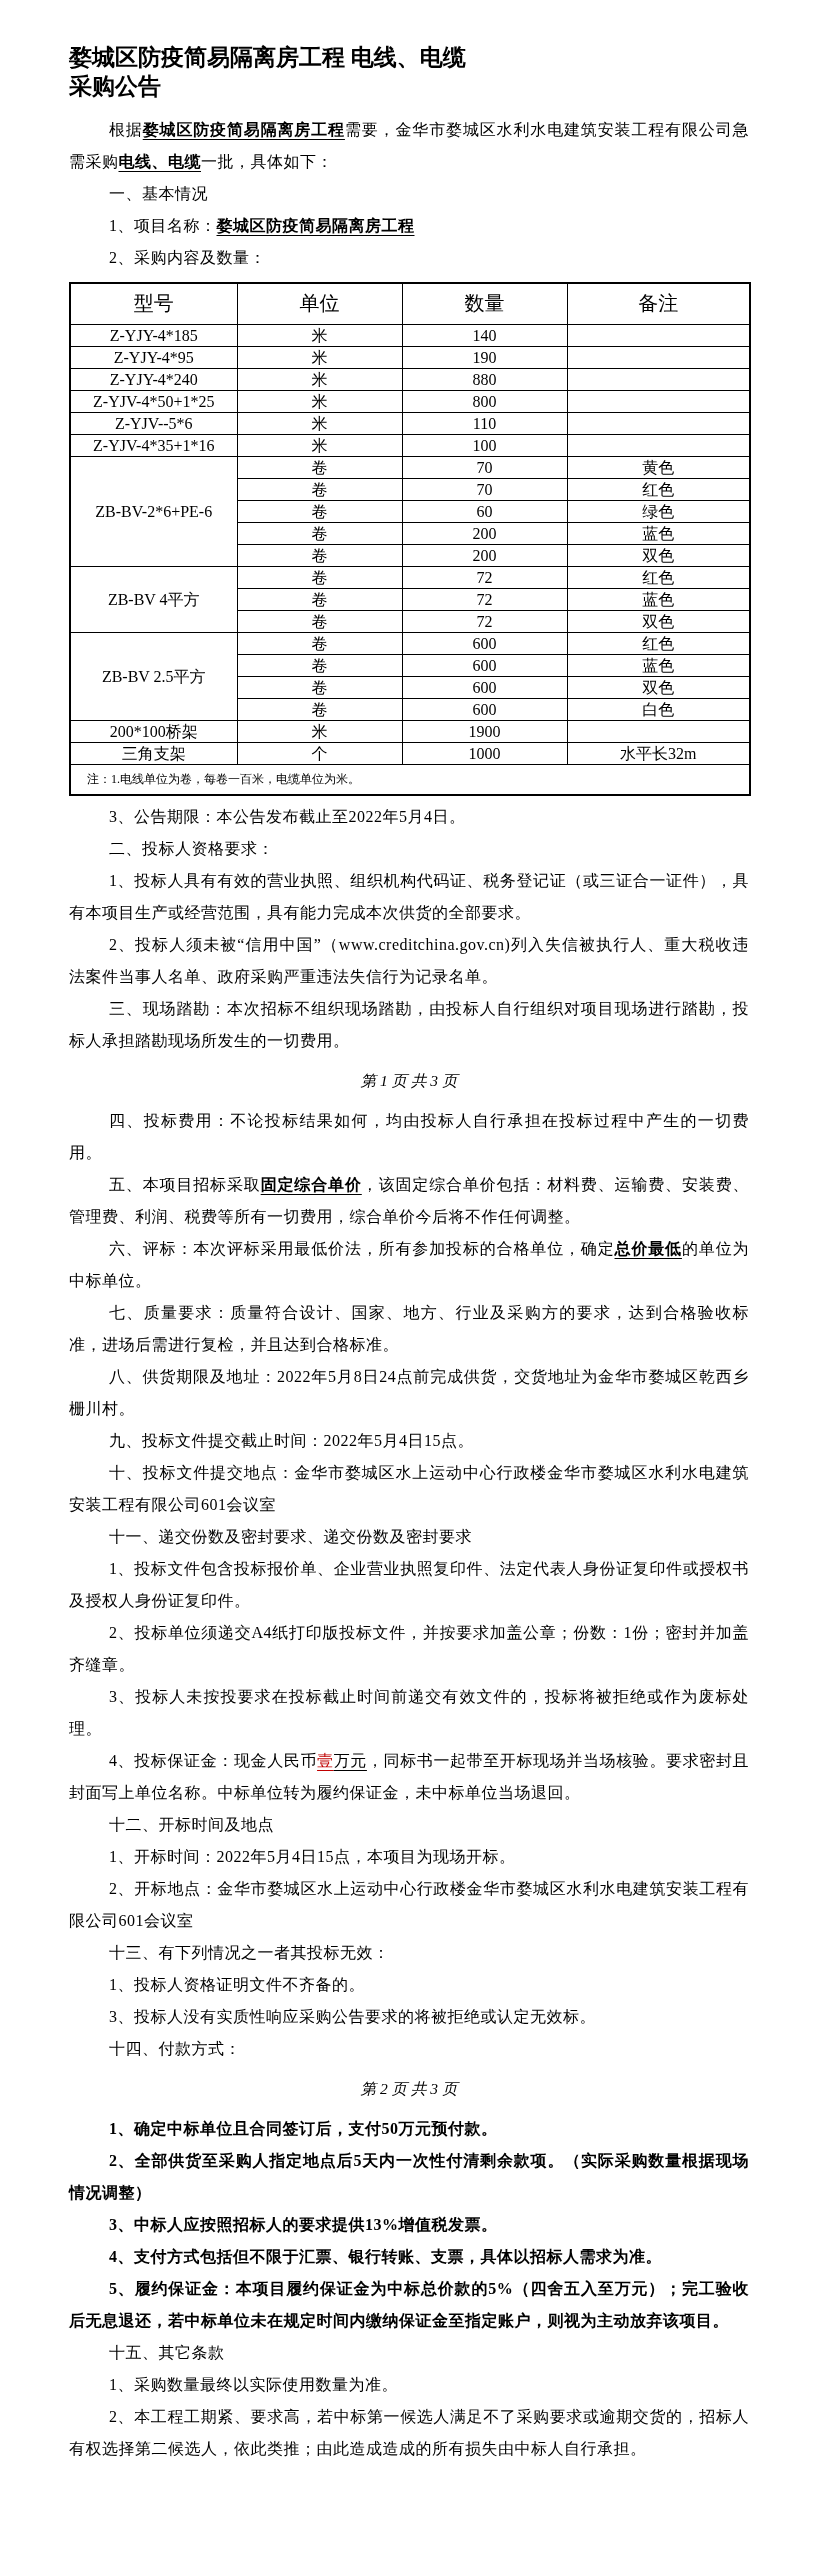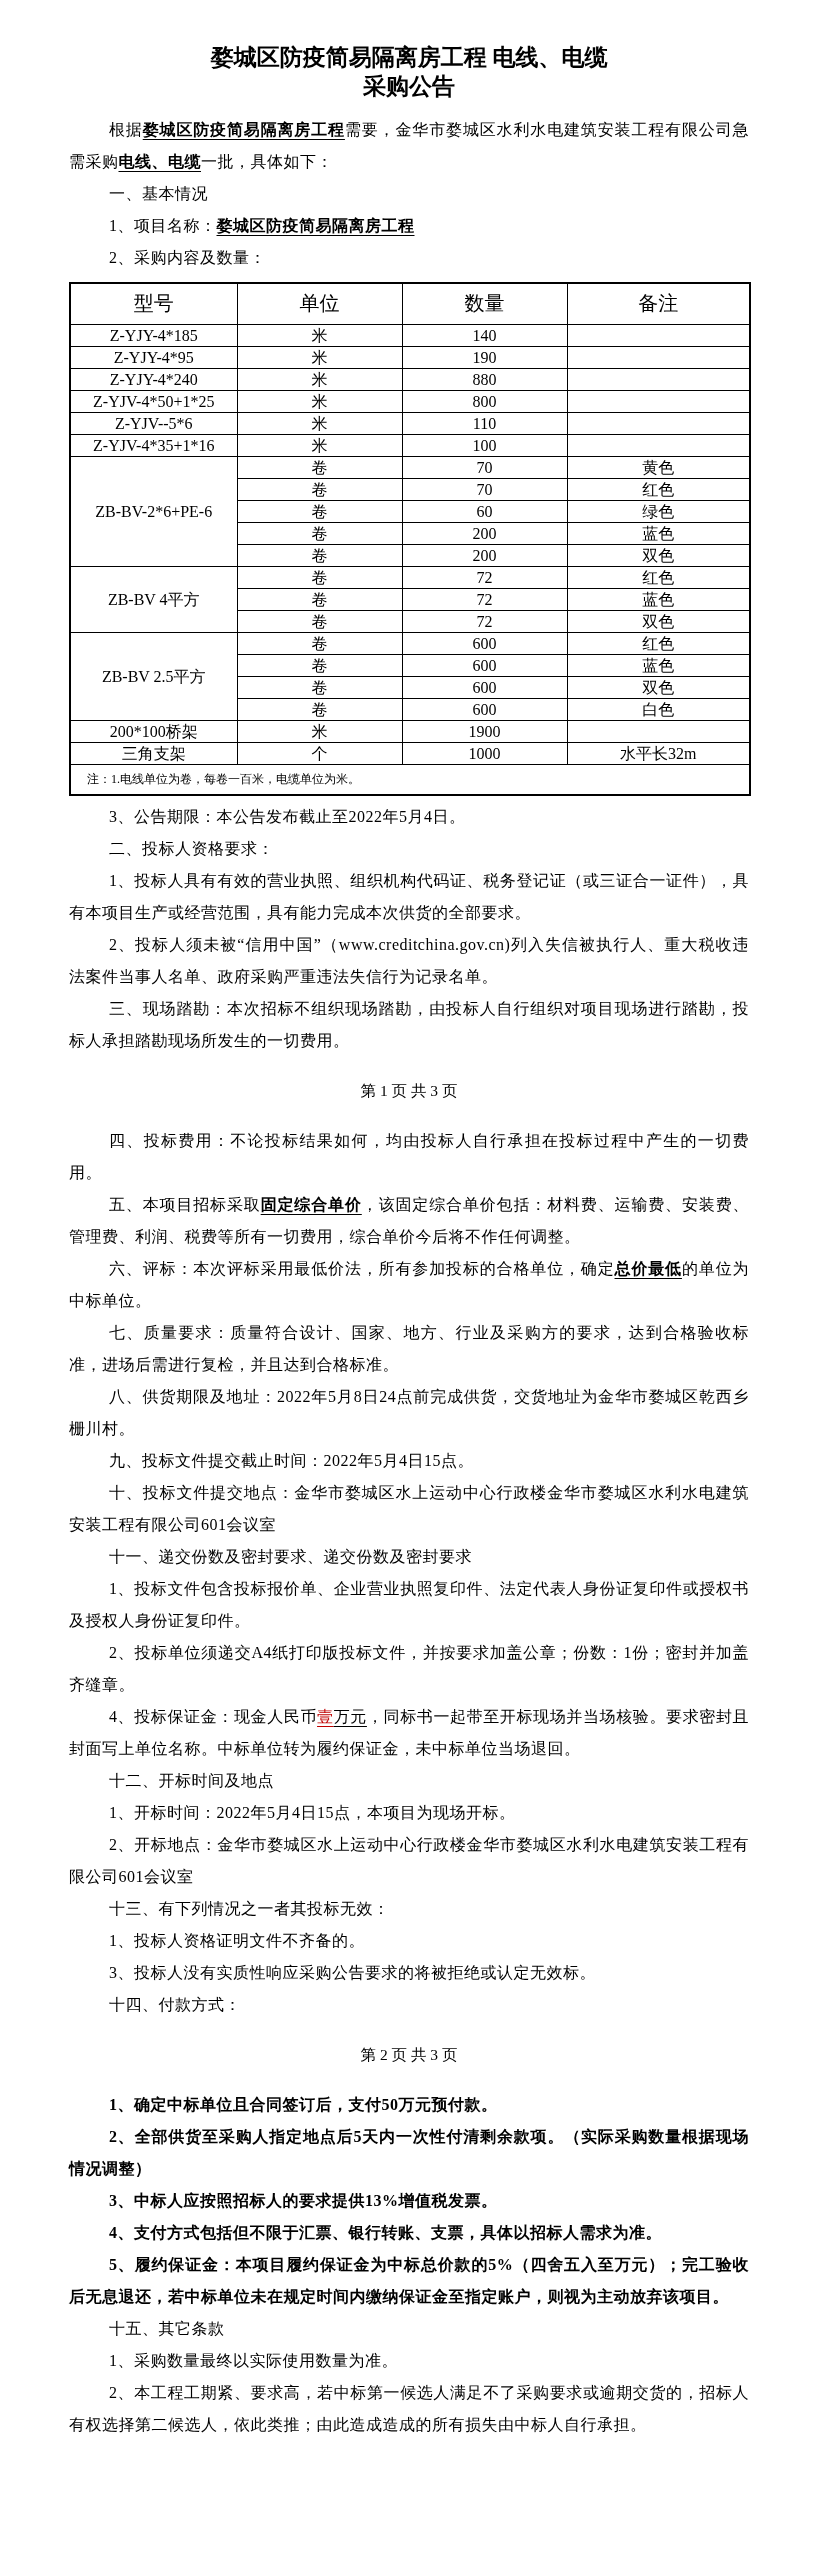--- a/index.html
+++ b/index.html
@@ -6,33 +6,33 @@
   .page{
     position:relative;
     width:818px;
     height:3083px;
     background:#fff;
     color:#000;
     font-family:"Liberation Serif","DejaVu Serif",serif;
     overflow:hidden;
   }
   .content{padding:43px 69px 0 69px;}
-  .title{margin:0;text-align:center;font-weight:bold;font-size:23px;line-height:29px;}
+  .title{margin:0;text-align:left;font-weight:bold;font-size:23px;line-height:29px;}
   .title-block{margin-bottom:13.4px;}
   .para{margin:0;font-size:16px;line-height:32px;text-indent:40px;text-align:justify;letter-spacing:0.5px;}
   .para.bold{font-weight:bold;}
   .b{font-weight:bold;}
   .u{text-decoration:underline;text-underline-offset:3.6px;text-decoration-thickness:1px;}
   .red{color:#c00000;}
   .doc-table{border-collapse:collapse;width:100%;margin:7.2px 0 5.2px 0;table-layout:fixed;border:2.1px solid #000;}
   .doc-table th,.doc-table td{border:1px solid #000;text-align:center;padding:0;overflow:hidden;}
   .doc-table th{font-size:20px;font-weight:normal;height:40px;}
   .doc-table td{font-size:16px;height:21px;line-height:21px;}
   .doc-table td.note-cell{text-align:left;font-size:12px;height:29px;line-height:29px;padding:0 16px;}
-  .page-footer{margin:18px;text-align:center;font-size:15.5px;line-height:32px;text-indent:0;}
+  .page-footer{margin:8px;text-align:center;font-size:15.5px;line-height:32px;text-indent:0;font-style:italic;}
 </style>
 </head>
 <body>
 
 <div class="page">
   <div class="content">
 
     <div class="title-block">
       <p class="title">婺城区防疫简易隔离房工程 电线、电缆</p>
       <p class="title">采购公告</p>
@@ -194,20 +194,21 @@
         <p class="para"><span>四、投标费用：不论投标结果如何，均由投标人自行承担在投标过程中产生的一切费用。</span></p>
         <p class="para"><span>五、本项目招标采取</span><span class="b u">固定综合单价</span><span>，该固定综合单价包括：材料费、运输费、安装费、管理费、利润、税费等所有一切费用，综合单价今后将不作任何调整。</span></p>
         <p class="para"><span>六、评标：本次评标采用最低价法，所有参加投标的合格单位，确定</span><span class="b u">总价最低</span><span>的单位为中标单位。</span></p>
         <p class="para"><span>七、质量要求：质量符合设计、国家、地方、行业及采购方的要求，达到合格验收标准，进场后需进行复检，并且达到合格标准。</span></p>
         <p class="para"><span>八、供货期限及地址：2022年5月8日24点前完成供货，交货地址为金华市婺城区乾西乡栅川村。</span></p>
         <p class="para"><span>九、投标文件提交截止时间：2022年5月4日15点。</span></p>
         <p class="para"><span>十、投标文件提交地点：金华市婺城区水上运动中心行政楼金华市婺城区水利水电建筑安装工程有限公司601会议室</span></p>
         <p class="para"><span>十一、递交份数及密封要求、递交份数及密封要求</span></p>
         <p class="para"><span>1、投标文件包含投标报价单、企业营业执照复印件、法定代表人身份证复印件或授权书及授权人身份证复印件。</span></p>
         <p class="para"><span>2、投标单位须递交A4纸打印版投标文件，并按要求加盖公章；份数：1份；密封并加盖齐缝章。</span></p>
+        <p class="para"><span>3、投标人未按投要求在投标截止时间前递交有效文件的，投标将被拒绝或作为废标处理。</span></p>
         <p class="para"><span>4、投标保证金：现金人民币</span><span class="u red">壹</span><span class="u">万元</span><span>，同标书一起带至开标现场并当场核验。要求密封且封面写上单位名称。中标单位转为履约保证金，未中标单位当场退回。</span></p>
         <p class="para"><span>十二、开标时间及地点</span></p>
         <p class="para"><span>1、开标时间：2022年5月4日15点，本项目为现场开标。</span></p>
         <p class="para"><span>2、开标地点：金华市婺城区水上运动中心行政楼金华市婺城区水利水电建筑安装工程有限公司601会议室</span></p>
         <p class="para"><span>十三、有下列情况之一者其投标无效：</span></p>
         <p class="para"><span>1、投标人资格证明文件不齐备的。</span></p>
         <p class="para"><span>3、投标人没有实质性响应采购公告要求的将被拒绝或认定无效标。</span></p>
         <p class="para"><span>十四、付款方式：</span></p>
       </div>
 

